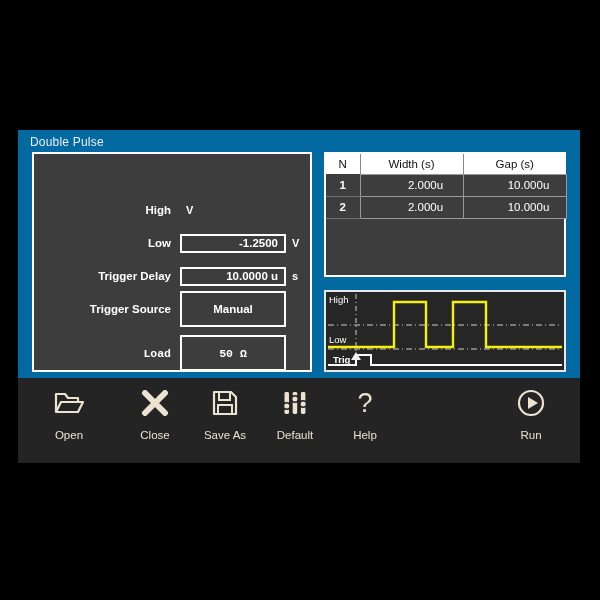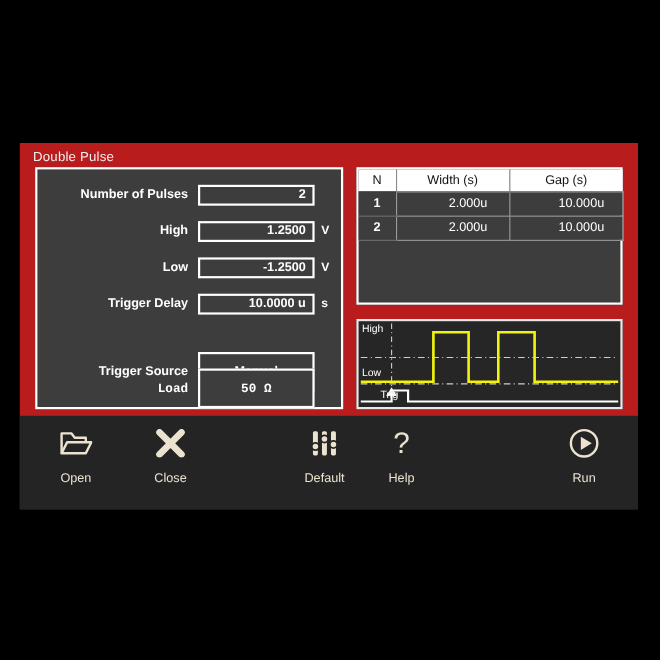--- a/index.html
+++ b/index.html
@@ -11,21 +11,21 @@
     overflow: hidden;
     font-family: "Liberation Sans", sans-serif;
   }
 
   #app {
     position: absolute;
     left: 18px;
     top: 130px;
     width: 562px;
     height: 333px;
-    background: #b91c1c;
+    background: #0369a1;
   }
 
   
   .window-title {
     position: absolute;
     left: 12px;
     top: 5px;
     font-size: 12px;
     color: #f0f0f0;
     letter-spacing: 0.2px;
@@ -150,21 +150,21 @@
   .wf-label {
     position: absolute;
     font-size: 9.5px;
     color: #ffffff;
     z-index: 4;
     white-space: nowrap;
     pointer-events: none;
   }
   .wf-label.high { left: 3px; top: 2px; }
   .wf-label.low  { left: 3px; top: 42px; }
-  .wf-label.trig { left: 20px; top: 62px; }
+  .wf-label.trig { left: 7px; top: 62px; font-weight: bold; }
 
   
   .toolbar {
     position: absolute;
     left: 0;
     bottom: 0;
     width: 100%;
     height: 85px;
     background: #242424;
   }
@@ -193,45 +193,39 @@
 </style>
 </head>
 <body>
 
 <div id="app">
 
   <div class="window-title">Double Pulse</div>
 
   <div class="params-panel">
 
-    <div class="param-row" style="top:12px;">
-      <div class="param-label">Number of Pulses</div>
-      <div class="param-field">2</div>
-      <div class="param-unit"></div>
-    </div>
 
     <div class="param-row" style="top:45px;">
       <div class="param-label">High</div>
-      <div class="param-field">1.2500</div>
       <div class="param-unit">V</div>
     </div>
 
     <div class="param-row" style="top:78px;">
       <div class="param-label">Low</div>
       <div class="param-field">-1.2500</div>
       <div class="param-unit">V</div>
     </div>
 
     <div class="param-row" style="top:111px;">
       <div class="param-label">Trigger Delay</div>
       <div class="param-field">10.0000 u</div>
       <div class="param-unit">s</div>
     </div>
 
-    <div class="param-row" style="top:144px;margin-top:29px;">
+    <div class="param-row" style="top:144px;">
       <div class="param-label">Trigger Source</div>
       <div class="param-field centered">Manual</div>
       <div class="param-unit"></div>
     </div>
 
     <div class="param-row" style="top:188px;font-family:Liberation Mono, monospace;">
       <div class="param-label">Load</div>
       <div class="param-field centered">50 Ω</div>
       <div class="param-unit"></div>
     </div>
@@ -302,20 +296,30 @@
 
     <div class="tool-btn" style="left:100px;">
       <div class="tool-icon">
         <svg width="28" height="26" viewBox="0 0 28 26">
           <path d="M4 3 L24 23 M24 3 L4 23" stroke="#ebe3d0" stroke-width="6" stroke-linecap="round"></path>
         </svg>
       </div>
       <div class="tool-label">Close</div>
     </div>
 
+    <div class="tool-btn" style="left:170px;">
+      <div class="tool-icon">
+        <svg width="26" height="26" viewBox="0 0 26 26">
+          <path d="M2 2 H19 L24 7 V24 H2 Z" fill="none" stroke="#ebe3d0" stroke-width="2.2" stroke-linejoin="round"></path>
+          <rect x="7" y="2" width="11" height="8" fill="none" stroke="#ebe3d0" stroke-width="2"></rect>
+          <rect x="6" y="15" width="14" height="9" fill="none" stroke="#ebe3d0" stroke-width="2"></rect>
+        </svg>
+      </div>
+      <div class="tool-label">Save As</div>
+    </div>
 
     <div class="tool-btn" style="left:240px;">
       <div class="tool-icon">
         <svg width="26" height="26" viewBox="0 0 26 26">
           <rect x="2.5" y="2" width="4.5" height="22" rx="1.4" fill="#ebe3d0"></rect>
           <rect x="10.7" y="2" width="4.5" height="22" rx="1.4" fill="#ebe3d0"></rect>
           <rect x="18.9" y="2" width="4.5" height="22" rx="1.4" fill="#ebe3d0"></rect>
           <circle cx="4.75" cy="16" r="3.3" fill="#ebe3d0" stroke="#242424" stroke-width="1.6"></circle>
           <circle cx="12.95" cy="9" r="3.3" fill="#ebe3d0" stroke="#242424" stroke-width="1.6"></circle>
           <circle cx="21.15" cy="14" r="3.3" fill="#ebe3d0" stroke="#242424" stroke-width="1.6"></circle>

